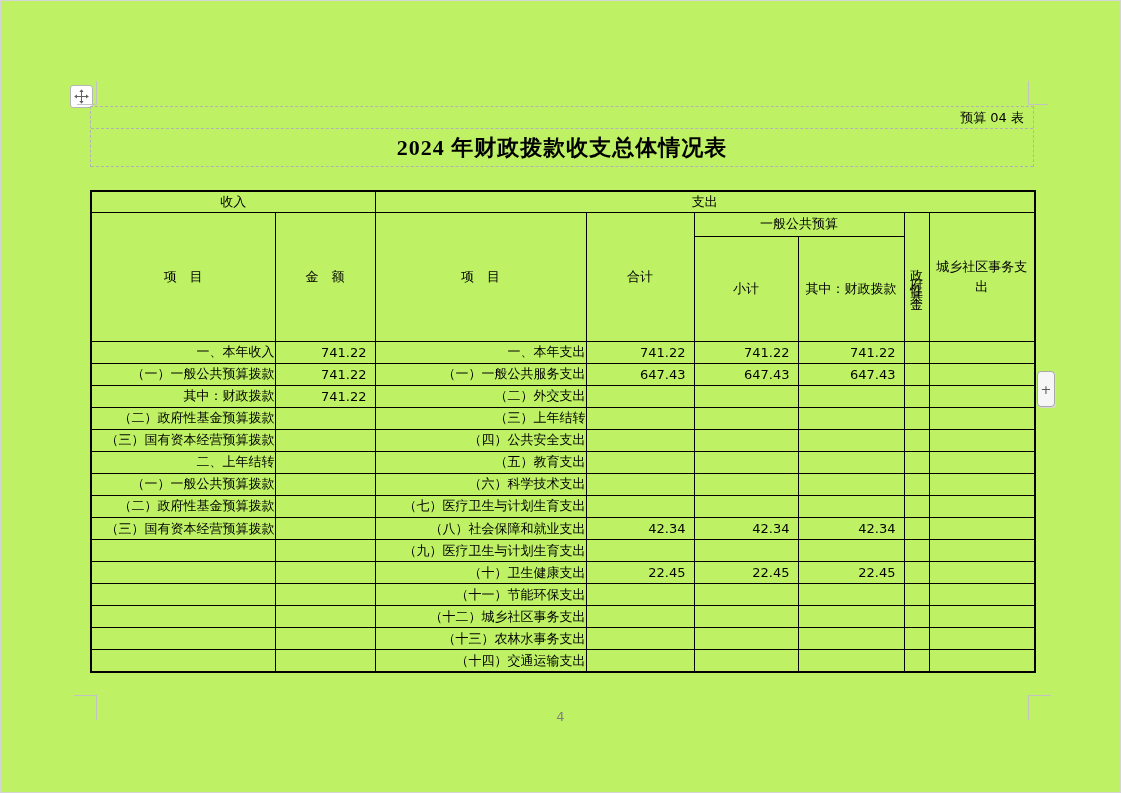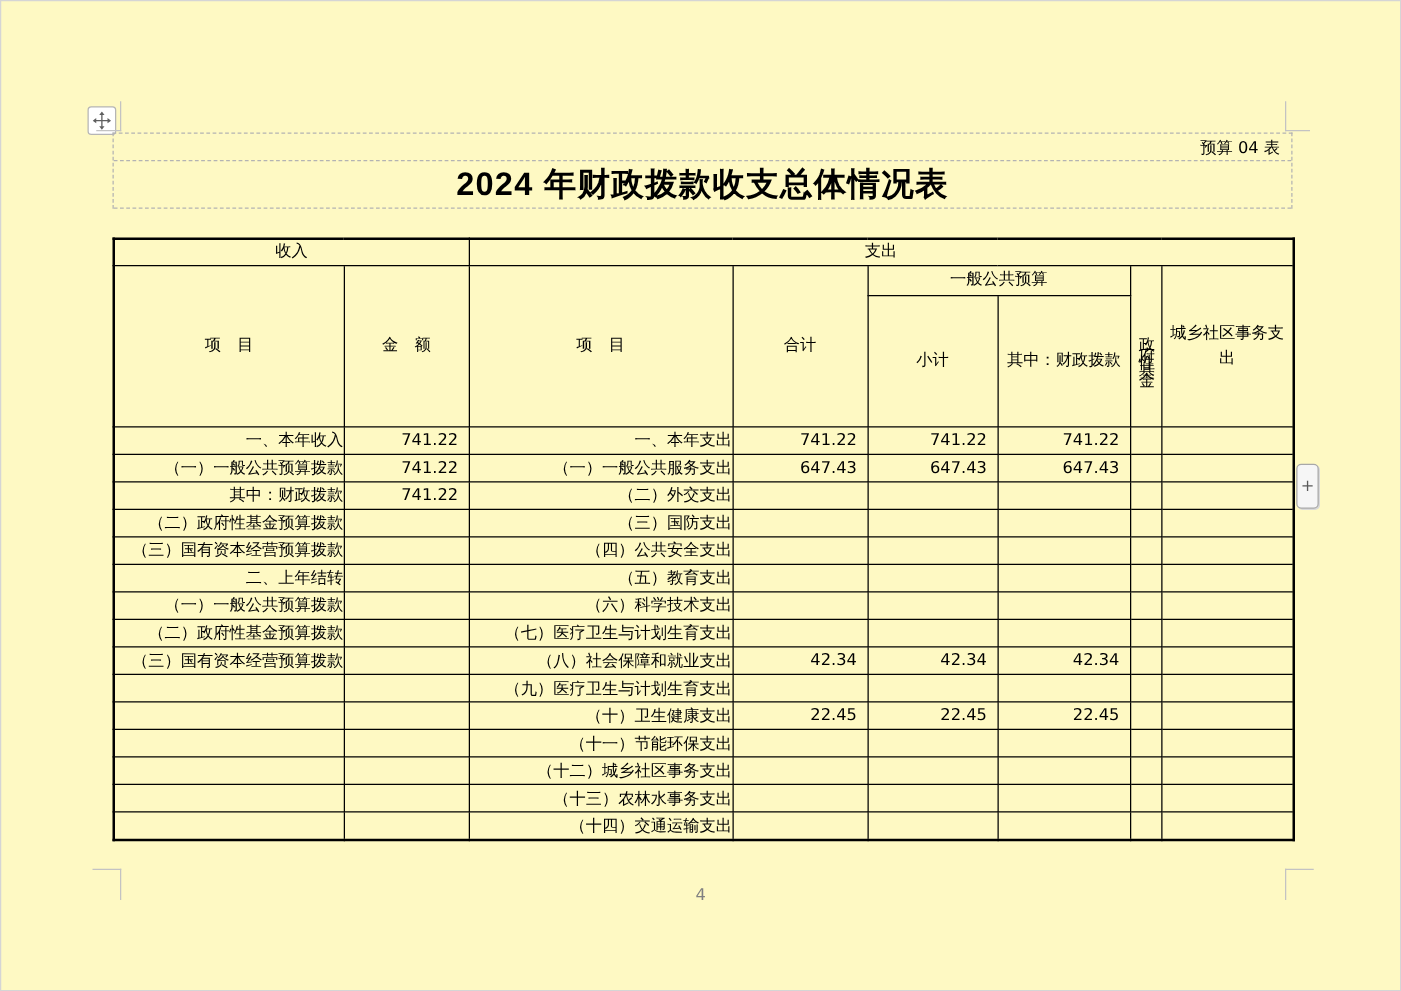--- a/index.html
+++ b/index.html
@@ -1,18 +1,18 @@
 <!DOCTYPE html>
 <html><head>
 <meta charset="utf-8">
 <style>
   * { margin:0; padding:0; box-sizing:border-box; }
   html,body { width:1121px; height:793px; background:#fff; overflow:hidden;
               font-family:"DejaVu Sans","Liberation Sans",sans-serif; }
-  .frame { position:relative; width:1121px; height:793px; background:#fef9c3;
+  .frame { position:relative; width:1121px; height:793px; background:#bef264;
            border:1px solid #d5d5d5; }
 
   
   .move-handle { position:absolute; left:69px; top:84px; width:23px; height:23px;
                  background:#fff; border:1px solid #b5b5b5; border-radius:3px;
                  display:flex; align-items:center; justify-content:center; cursor:move; }
 
   
   .crop { position:absolute; }
   .crop-tl { left:76px;  top:80px;  width:20px; height:24px; border-right:1px solid #c3c3c3; border-bottom:1px solid #c3c3c3; }
@@ -22,22 +22,22 @@
 
   
   .prehead { position:absolute; left:89px; top:105px; width:944px;
              border-left:1px dashed #b3b3b3; border-right:1px dashed #b3b3b3;
              border-top:1px dashed #b3b3b3; }
   .row-a { height:22px; border-bottom:1px dashed #b3b3b3; display:flex;
            align-items:center; justify-content:flex-end; padding-right:9px;
            font-size:13px; color:#000; }
   .row-b { height:38px; border-bottom:1px dashed #b3b3b3; display:flex;
            align-items:center; justify-content:center; }
-  .row-b h1 { font-family:Liberation Sans, sans-serif;
-              font-size:26px; font-weight:bold; color:#000; letter-spacing:1px; }
+  .row-b h1 { font-family:Liberation Serif, serif;
+              font-size:22px; font-weight:bold; color:#000; letter-spacing:1px; }
   .row-c { height:24px; display:flex; font-size:13px; }
   .row-c .unit-name { flex:1 1 auto; display:flex; align-items:center; padding-left:6px; }
   .row-c .unit-measure { width:132px; border-left:1px dashed #b3b3b3; display:flex;
                          align-items:center; justify-content:center; }
 
   
   table.budget { position:absolute; left:89px; top:189px; width:944px; height:483px;
                  border-collapse:collapse; table-layout:fixed; border:2px solid #000; }
   table.budget th, table.budget td { border:1px solid #000; font-size:13px;
                  font-weight:normal; color:#000; overflow:hidden; }
@@ -153,21 +153,21 @@
         <td class="item">（二）外交支出</td>
         <td class="num"></td>
         <td class="num"></td>
         <td class="num"></td>
         <td class="num"></td>
         <td class="num"></td>
       </tr>
         <tr>
         <td class="item">（二）政府性基金预算拨款</td>
         <td class="num"></td>
-        <td class="item">（三）国防支出</td>
+        <td class="item">（三）上年结转</td>
         <td class="num"></td>
         <td class="num"></td>
         <td class="num"></td>
         <td class="num"></td>
         <td class="num"></td>
       </tr>
         <tr>
         <td class="item">（三）国有资本经营预算拨款</td>
         <td class="num"></td>
         <td class="item">（四）公共安全支出</td>

